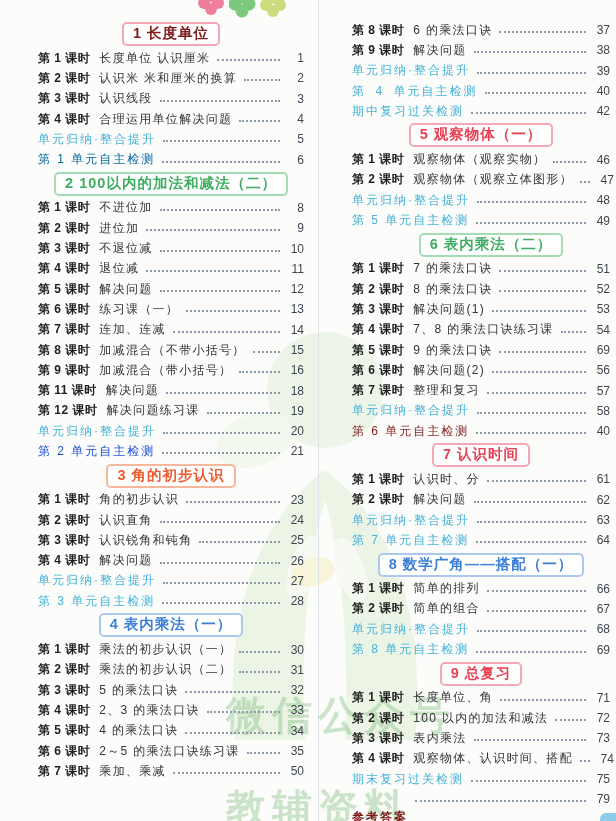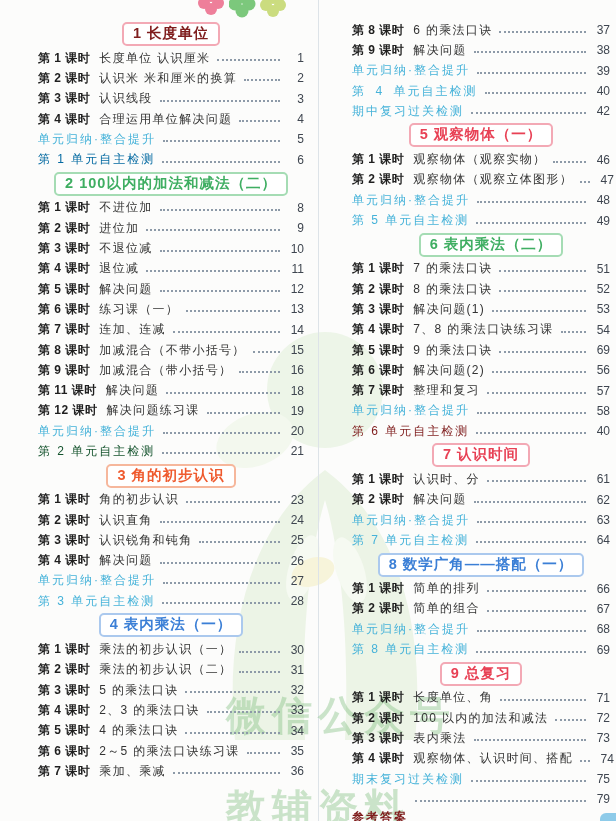--- a/index.html
+++ b/index.html
@@ -205,21 +205,21 @@
         <span class="ttl">解决问题练习课</span>
         <span class="leader"></span>
         <span class="pg">19</span>
       </div>
       <div class="entry special">
         <span class="ttl" style="color: rgb(69, 178, 217);">单元归纳·整合提升</span>
         <span class="leader"></span>
         <span class="pg">20</span>
       </div>
       <div class="entry special">
-        <span class="ttl" style="color: #14532d;">第 2 单元自主检测</span>
+        <span class="ttl" style="color: #1d4ed8;">第 2 单元自主检测</span>
         <span class="leader"></span>
         <span class="pg">21</span>
       </div>
       <div class="chapter-head">
         <span class="chapter-box" style="color: rgb(239, 90, 46); border-color: rgb(246, 183, 156);">3 角的初步认识</span>
       </div>
       <div class="entry lesson">
         <span class="lbl">第 1 课时</span>
         <span class="ttl">角的初步认识</span>
         <span class="leader"></span>
@@ -289,21 +289,21 @@
       <div class="entry lesson">
         <span class="lbl">第 6 课时</span>
         <span class="ttl">2～5 的乘法口诀练习课</span>
         <span class="leader"></span>
         <span class="pg">35</span>
       </div>
       <div class="entry lesson">
         <span class="lbl">第 7 课时</span>
         <span class="ttl">乘加、乘减</span>
         <span class="leader"></span>
-        <span class="pg">36</span>
+        <span class="pg">50</span>
       </div>
     </div>
   <div class="col col-right">
       <div class="entry lesson">
         <span class="lbl">第 8 课时</span>
         <span class="ttl">6 的乘法口诀</span>
         <span class="leader"></span>
         <span class="pg">37</span>
       </div>
       <div class="entry lesson">

